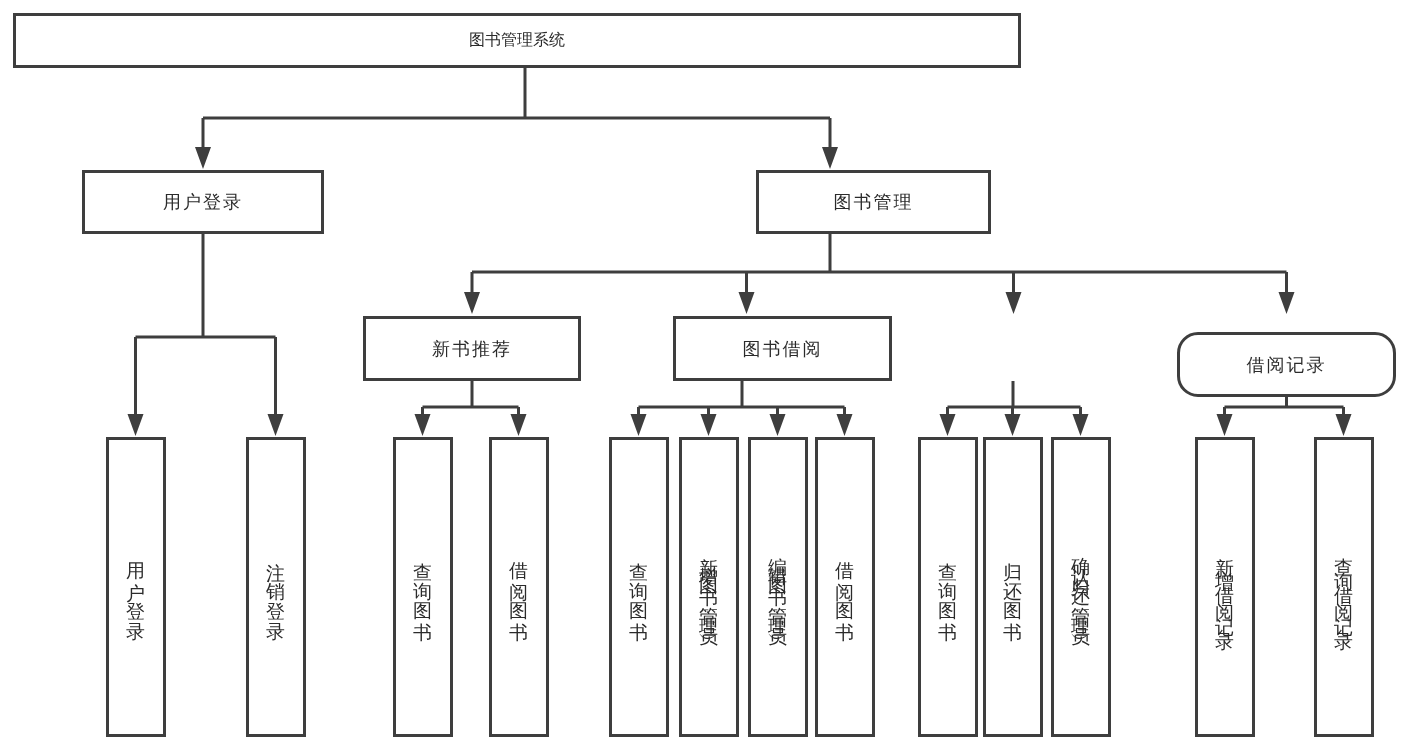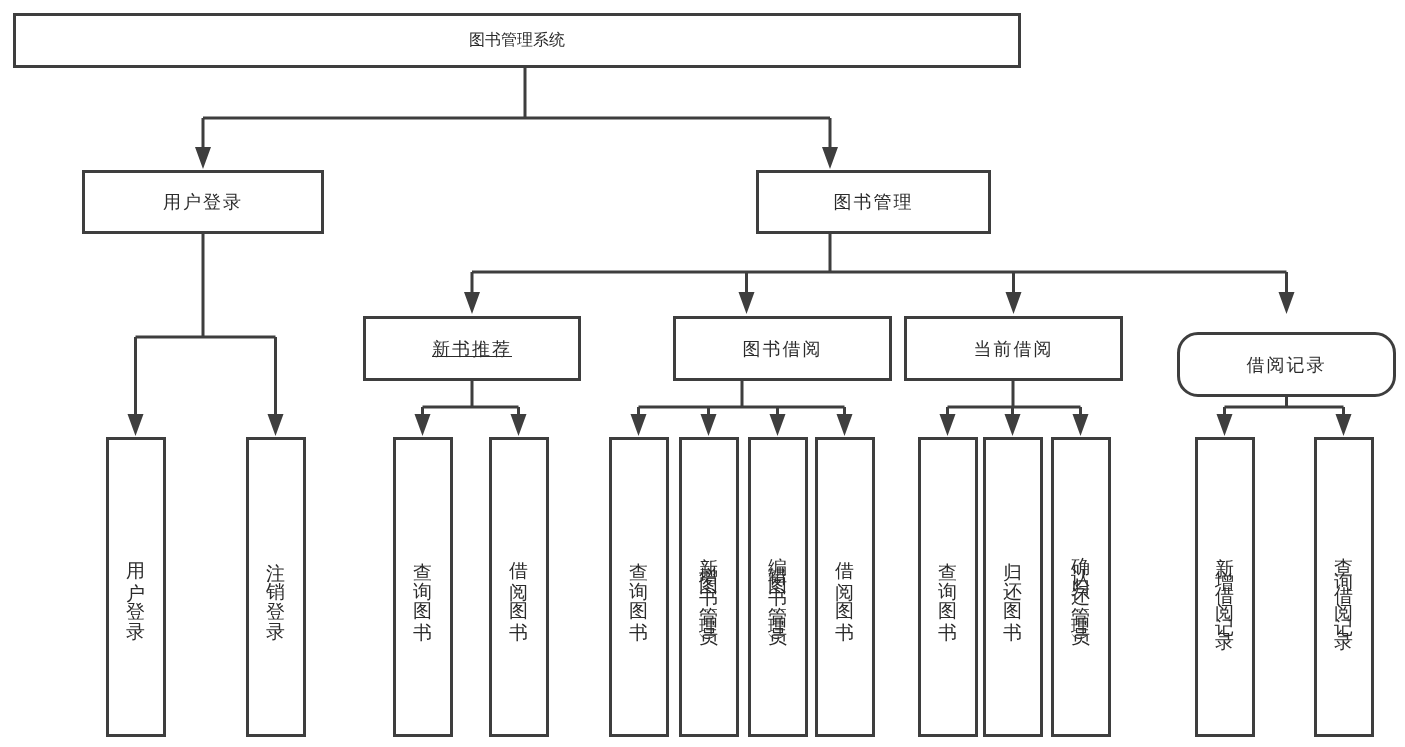--- a/index.html
+++ b/index.html
@@ -67,28 +67,25 @@
     <span>图书管理系统</span>
   </div>
 
   <div class="box hnode" style="left:82px; top:170px; width:242px; height:64px;">
     <span>用户登录</span>
   </div>
   <div class="box hnode" style="left:756px; top:170px; width:235px; height:64px;">
     <span>图书管理</span>
   </div>
 
-  <div class="box hnode" style="left:363px; top:316px; width:218px; height:65px;text-decoration:underline;">
+  <div class="box hnode" style="left:363px; top:316px; width:218px; height:65px;">
     <span>新书推荐</span>
   </div>
   <div class="box hnode" style="left:673px; top:316px; width:219px; height:65px;">
     <span>图书借阅</span>
-  </div>
-  <div class="box hnode" style="left:904px; top:316px; width:219px; height:65px;">
-    <span>当前借阅</span>
   </div>
   <div class="box hnode" style="left:1177px; top:332px; width:219px; height:65px;border-radius:21px;">
     <span>借阅记录</span>
   </div>
 
   <div class="box leaf ls4" style="left:106px; top:437px; width:60px; height:300px;">
     <span>用户登录</span>
   </div>
   <div class="box leaf ls4" style="left:246px; top:437px; width:60px; height:300px;">
     <span>注销登录</span>

